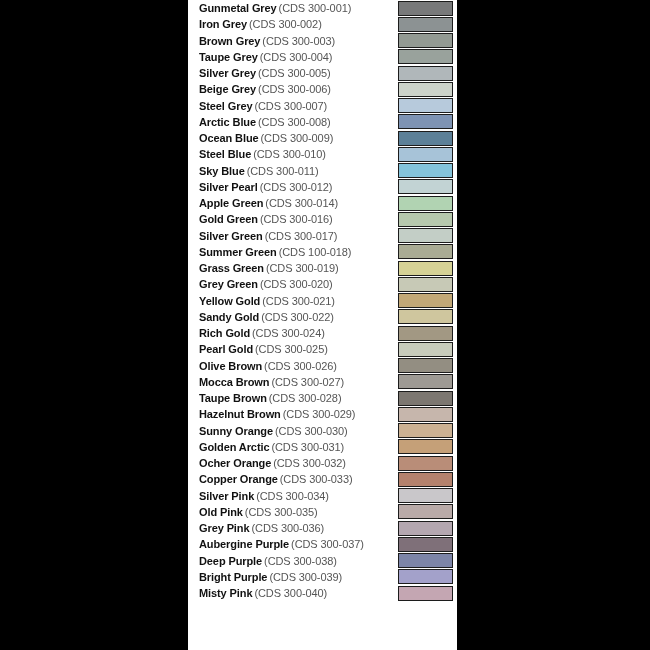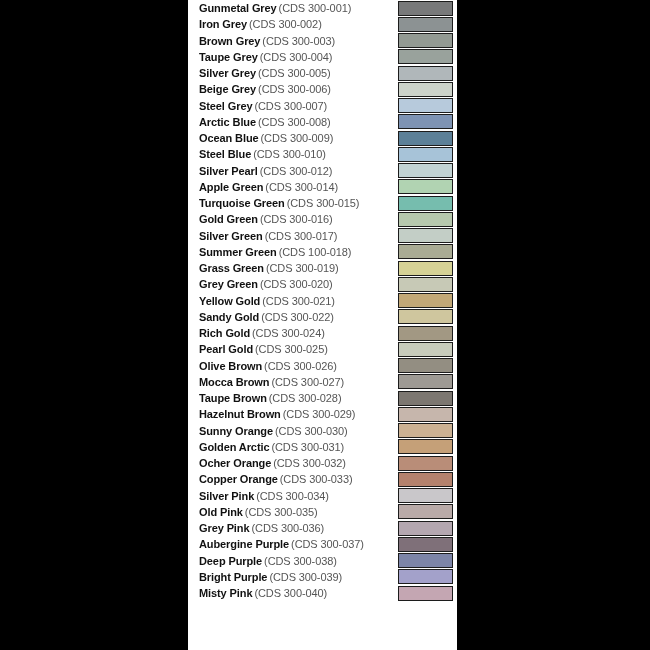--- a/index.html
+++ b/index.html
@@ -139,35 +139,35 @@
             <div class="swatch" style="background: rgb(92, 128, 152);"></div>
           </div>
         </div>
         <div class="row">
           <div class="label"><span class="nm">Steel Blue</span><span class="code">(CDS 300-010)</span></div>
           <div class="swatchwrap">
             <div class="swatch" style="background: rgb(167, 195, 216);"></div>
           </div>
         </div>
         <div class="row">
+          <div class="label"><span class="nm">Sky Blue</span><span class="code">(CDS 300-011)</span></div>
+          <div class="swatchwrap">
+            <div class="swatch" style="background: rgb(132, 195, 218);"></div>
+          </div>
+        </div>
+        <div class="row">
           <div class="label"><span class="nm">Silver Pearl</span><span class="code">(CDS 300-012)</span></div>
           <div class="swatchwrap">
             <div class="swatch" style="background: rgb(194, 211, 212);"></div>
           </div>
         </div>
         <div class="row">
           <div class="label"><span class="nm">Apple Green</span><span class="code">(CDS 300-014)</span></div>
           <div class="swatchwrap">
             <div class="swatch" style="background: rgb(177, 211, 178);"></div>
-          </div>
-        </div>
-        <div class="row">
-          <div class="label"><span class="nm">Turquoise Green</span><span class="code">(CDS 300-015)</span></div>
-          <div class="swatchwrap">
-            <div class="swatch" style="background: rgb(118, 189, 174);"></div>
           </div>
         </div>
         <div class="row">
           <div class="label"><span class="nm">Gold Green</span><span class="code">(CDS 300-016)</span></div>
           <div class="swatchwrap">
             <div class="swatch" style="background: rgb(182, 200, 173);"></div>
           </div>
         </div>
         <div class="row">
           <div class="label"><span class="nm">Silver Green</span><span class="code">(CDS 300-017)</span></div>

